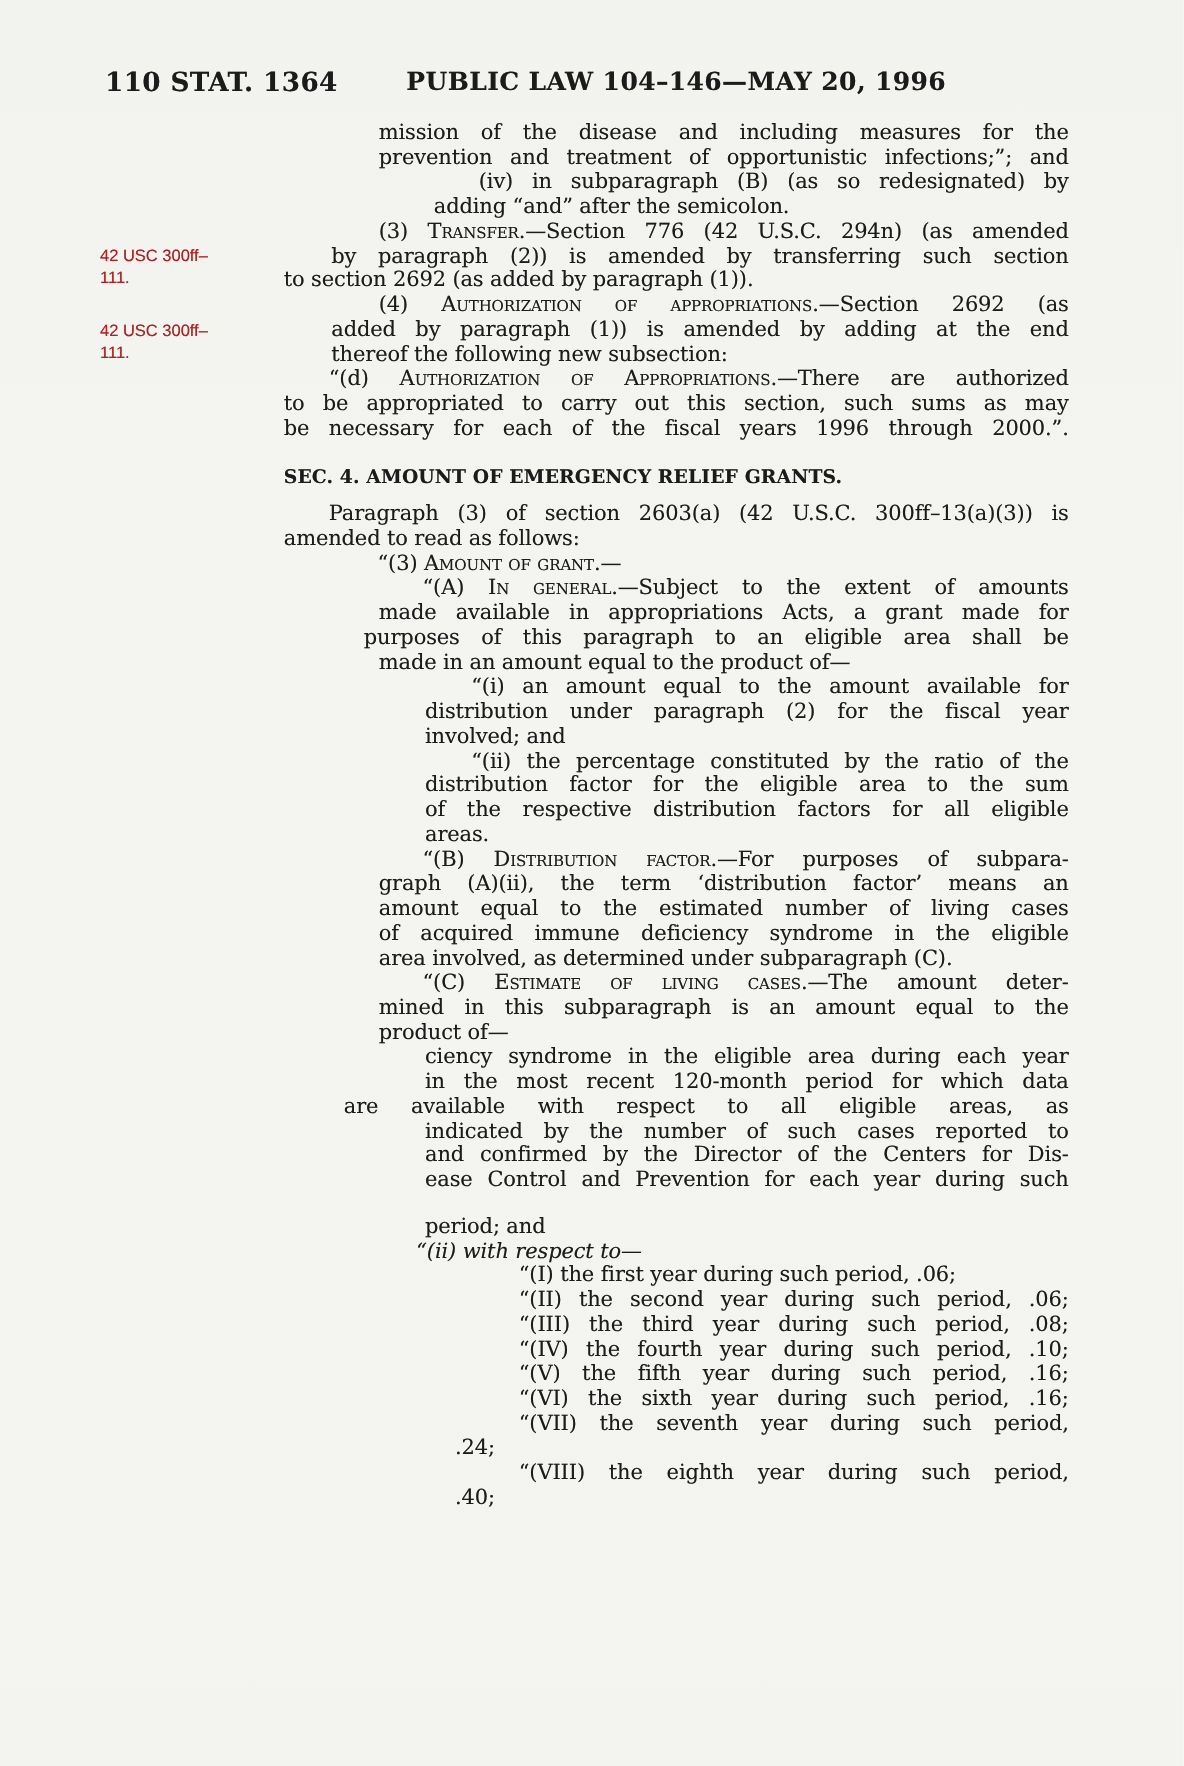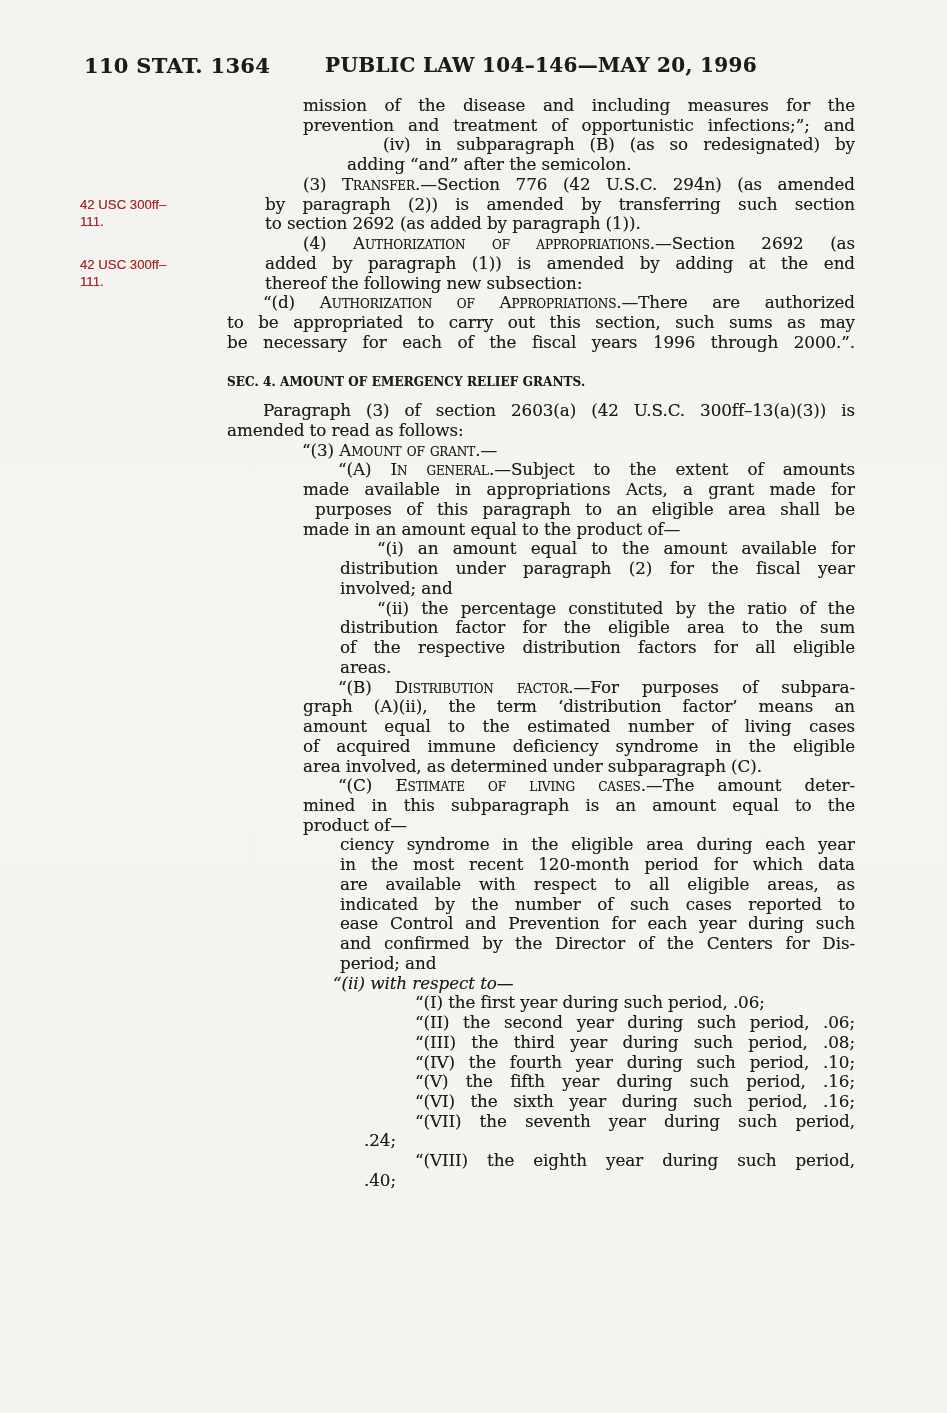--- a/index.html
+++ b/index.html
@@ -35,73 +35,73 @@
     font-size:16.8px; line-height:19.74px; height:19.74px;
     letter-spacing:-0.1px; white-space:nowrap;
   }
   .line.just {
     white-space:normal;
     text-align:justify;
     text-align-last:justify;
     -moz-text-align-last:justify;
   }
   .seg-sc   { font-variant:small-caps; font-variant-caps:small-caps; }
-  .seg-bold { font-weight:bold; font-size:12px; letter-spacing:0.1px; }
+  .seg-bold { font-weight:bold; font-size:15px; letter-spacing:0.1px; }
 </style>
 </head>
 <body>
 
 <div class="page">
   <div class="stat-number scan-text">110 STAT. 1364</div>
   <div class="law-heading scan-text">PUBLIC LAW 104–146—MAY 20, 1996</div>
 
   <div class="body-lines scan-text">
       <div class="line just" style="margin-left: 76px;"><span class="seg-normal">mission of the disease and including measures for the</span></div>
       <div class="line just" style="margin-left: 76px;"><span class="seg-normal">prevention and treatment of opportunistic infections;”; and</span></div>
       <div class="line just" style="margin-left: 156px;"><span class="seg-normal">(iv) in subparagraph (B) (as so redesignated) by</span></div>
       <div class="line" style="margin-left: 120px;"><span class="seg-normal">adding “and” after the semicolon.</span></div>
       <div class="line just" style="margin-left: 76px;"><span class="seg-normal">(3) </span><span class="seg-sc">Transfer</span><span class="seg-normal">.—Section 776 (42 U.S.C. 294n) (as amended</span></div>
       <div class="line just" style="margin-left: 38px;"><span class="seg-normal">by paragraph (2)) is amended by transferring such section</span></div>
-      <div class="line" style="margin-left: 38px;"><span class="seg-normal">to section 2692 (as added by paragraph (1)).</span></div>
+      <div class="line" style=""><span class="seg-normal">to section 2692 (as added by paragraph (1)).</span></div>
       <div class="line just" style="margin-left: 76px;"><span class="seg-normal">(4) </span><span class="seg-sc">Authorization of appropriations</span><span class="seg-normal">.—Section 2692 (as</span></div>
       <div class="line just" style="margin-left: 38px;"><span class="seg-normal">added by paragraph (1)) is amended by adding at the end</span></div>
       <div class="line" style="margin-left: 38px;"><span class="seg-normal">thereof the following new subsection:</span></div>
       <div class="line just" style="margin-left: 36px;"><span class="seg-normal">“(d) </span><span class="seg-sc">Authorization of Appropriations</span><span class="seg-normal">.—There are authorized</span></div>
       <div class="line just" style="margin-left: 0px;"><span class="seg-normal">to be appropriated to carry out this section, such sums as may</span></div>
       <div class="line just" style="margin-left: 0px;"><span class="seg-normal">be necessary for each of the fiscal years 1996 through 2000.”.</span></div>
       <div class="line" style="margin-left: 0px; margin-top: 18px;"><span class="seg-bold">SEC. 4. AMOUNT OF EMERGENCY RELIEF GRANTS.</span></div>
       <div class="line just" style="margin-left: 36px; margin-top: 11px;"><span class="seg-normal">Paragraph (3) of section 2603(a) (42 U.S.C. 300ff–13(a)(3)) is</span></div>
       <div class="line" style="margin-left: 0px;"><span class="seg-normal">amended to read as follows:</span></div>
       <div class="line" style="margin-left: 75px;"><span class="seg-normal">“(3) </span><span class="seg-sc">Amount of grant</span><span class="seg-normal">.—</span></div>
       <div class="line just" style="margin-left: 111px;"><span class="seg-normal">“(A) </span><span class="seg-sc">In general</span><span class="seg-normal">.—Subject to the extent of amounts</span></div>
       <div class="line just" style="margin-left: 76px;"><span class="seg-normal">made available in appropriations Acts, a grant made for</span></div>
-      <div class="line just" style="margin-left: 88px;"><span class="seg-normal">purposes of this paragraph to an eligible area shall be</span></div>
+      <div class="line just" style="margin-left: 64px;"><span class="seg-normal">purposes of this paragraph to an eligible area shall be</span></div>
       <div class="line" style="margin-left: 76px;"><span class="seg-normal">made in an amount equal to the product of—</span></div>
       <div class="line just" style="margin-left: 150px;"><span class="seg-normal">“(i) an amount equal to the amount available for</span></div>
       <div class="line just" style="margin-left: 113px;"><span class="seg-normal">distribution under paragraph (2) for the fiscal year</span></div>
       <div class="line" style="margin-left: 113px;"><span class="seg-normal">involved; and</span></div>
       <div class="line just" style="margin-left: 150px;"><span class="seg-normal">“(ii) the percentage constituted by the ratio of the</span></div>
       <div class="line just" style="margin-left: 113px;"><span class="seg-normal">distribution factor for the eligible area to the sum</span></div>
       <div class="line just" style="margin-left: 113px;"><span class="seg-normal">of the respective distribution factors for all eligible</span></div>
       <div class="line" style="margin-left: 113px;"><span class="seg-normal">areas.</span></div>
       <div class="line just" style="margin-left: 111px;"><span class="seg-normal">“(B) </span><span class="seg-sc">Distribution factor</span><span class="seg-normal">.—For purposes of subpara-</span></div>
       <div class="line just" style="margin-left: 76px;"><span class="seg-normal">graph (A)(ii), the term ‘distribution factor’ means an</span></div>
       <div class="line just" style="margin-left: 76px;"><span class="seg-normal">amount equal to the estimated number of living cases</span></div>
       <div class="line just" style="margin-left: 76px;"><span class="seg-normal">of acquired immune deficiency syndrome in the eligible</span></div>
       <div class="line" style="margin-left: 76px;"><span class="seg-normal">area involved, as determined under subparagraph (C).</span></div>
       <div class="line just" style="margin-left: 111px;"><span class="seg-normal">“(C) </span><span class="seg-sc">Estimate of living cases</span><span class="seg-normal">.—The amount deter-</span></div>
       <div class="line just" style="margin-left: 76px;"><span class="seg-normal">mined in this subparagraph is an amount equal to the</span></div>
       <div class="line" style="margin-left: 76px;"><span class="seg-normal">product of—</span></div>
       <div class="line just" style="margin-left: 113px;"><span class="seg-normal">ciency syndrome in the eligible area during each year</span></div>
       <div class="line just" style="margin-left: 113px;"><span class="seg-normal">in the most recent 120-month period for which data</span></div>
-      <div class="line just" style="margin-left: 113px;"><span class="seg-normal">are available with respect to all eligible areas, as</span></div>
+      <div class="line just" style="margin-left: 48px;"><span class="seg-normal">are available with respect to all eligible areas, as</span></div>
       <div class="line just" style="margin-left: 113px;"><span class="seg-normal">indicated by the number of such cases reported to</span></div>
+      <div class="line just" style="margin-left: 113px;"><span class="seg-normal">and confirmed by the Director of the Centers for Dis-</span></div>
       <div class="line just" style="margin-left: 113px;"><span class="seg-normal">ease Control and Prevention for each year during such</span></div>
-      <div class="line just" style="margin-left: 113px;"><span class="seg-normal">and confirmed by the Director of the Centers for Dis-</span></div>
-      <div class="line" style="margin-left: 113px;"><span class="seg-normal">period; and</span></div>
+      <div class="line" style="margin-left: 113px; margin-top: 17px;"><span class="seg-normal">period; and</span></div>
       <div class="line" style="margin-left: 106px; font-style: italic;"><span class="seg-normal">“(ii) with respect to—</span></div>
       <div class="line" style="margin-left: 188px;"><span class="seg-normal">“(I) the first year during such period, .06;</span></div>
       <div class="line just" style="margin-left: 188px;"><span class="seg-normal">“(II) the second year during such period, .06;</span></div>
       <div class="line just" style="margin-left: 188px;"><span class="seg-normal">“(III) the third year during such period, .08;</span></div>
       <div class="line just" style="margin-left: 188px;"><span class="seg-normal">“(IV) the fourth year during such period, .10;</span></div>
       <div class="line just" style="margin-left: 188px;"><span class="seg-normal">“(V) the fifth year during such period, .16;</span></div>
       <div class="line just" style="margin-left: 188px;"><span class="seg-normal">“(VI) the sixth year during such period, .16;</span></div>
       <div class="line just" style="margin-left: 188px;"><span class="seg-normal">“(VII) the seventh year during such period,</span></div>
       <div class="line" style="margin-left: 137px;"><span class="seg-normal">.24;</span></div>
       <div class="line just" style="margin-left: 188px;"><span class="seg-normal">“(VIII) the eighth year during such period,</span></div>

